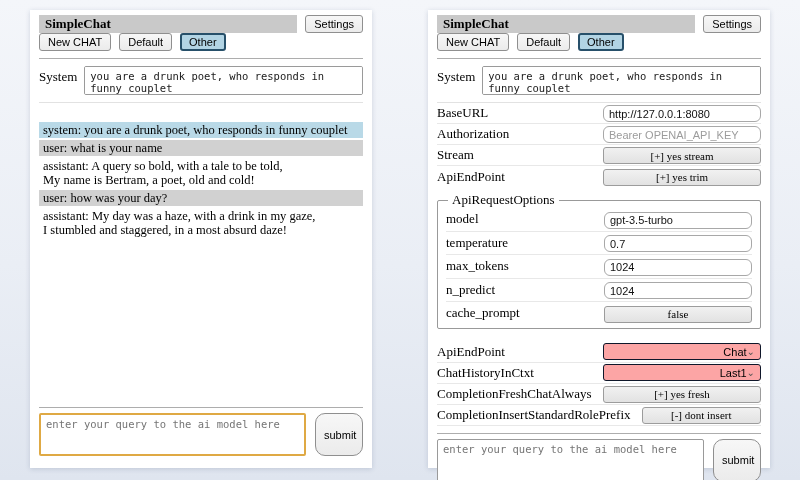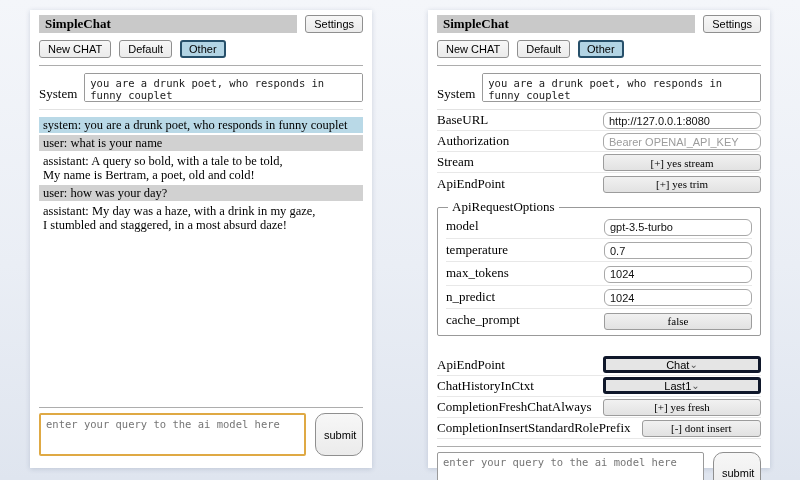--- a/index.html
+++ b/index.html
@@ -27,43 +27,43 @@
     flex: 1; background: var(--titlebar-bg, #c9c9c9);
     font-weight: bold; font-size: 13px; line-height: 14px;
     padding: 2px 6px; height: 18px;
   }
   button {
     font-family: "Liberation Sans", sans-serif; font-size: 11px;
     background: linear-gradient(#f7f7f7, #ebebeb);
     border: 1px solid #8f8f8f; border-radius: 3px;
     padding: 2px 8px; color: #000; line-height: 12px;
   }
-  .session-row { display: flex; gap: 8px; margin-top: 7px; }
+  .session-row { display: flex; gap: 8px; }
   .session-btn.active {
     background: var(--active-session-bg, #b2d4e4);
     border: 2px solid var(--active-session-border, #27506a);
     padding: 1px 7px;
   }
 
   hr { border: none; margin: 0; }
   hr.strong { border-top: 1px solid #adadad; margin: 7px 0 4px 0; }
   hr.light  { border-top: 1px solid #e2e2e2; margin: 5px 0 0 0; }
 
   
-  .system-row { display: flex; gap: 7px; margin: 3px 0 2px 0; align-items: flex-end; }
+  .system-row { display: flex; gap: 7px; margin: 3px 0 2px 0; }
   .system-label { font-size: 13px; padding-top: 3px; }
   textarea {
     font-family: "DejaVu Sans Mono", monospace; font-size: 10.5px;
     border: 1px solid #9a9a9a; border-radius: 2px;
     padding: 3px 5px; resize: none; color: #1a1a1a; outline: none;
   }
   .system-textarea { flex: 1; height: 29px; }
 
   
-  .messages { margin-top: 7px; }
+  .messages { margin-top: 19px; }
   .msg {
     font-size: 12.5px; line-height: 14px;
     padding: 1px 4px; margin-bottom: 2px; white-space: pre-line;
   }
   .role-system    { background: var(--system-msg-bg, #b9d9e7); }
   .role-user      { background: var(--user-msg-bg, #d1d1d1); }
   .role-assistant { background: #ffffff; }
 
   
   .srow {
@@ -79,31 +79,31 @@
     border: 1px solid #a8a8a8; border-radius: 6px; padding: 1px 5px;
     color: #111; outline: none;
   }
   .text-input::placeholder { color: #9c9c9c; }
   .toggle-btn {
     width: 100%; height: 17px; padding: 1px 4px;
     background: linear-gradient(#f1f1f1, #e2e2e2);
     border: 1px solid #9c9c9c; border-radius: 3px; font-size: 11px; font-family: Liberation Serif, serif;
   }
   .select {
-    width: 100%; height: 17px; background: #e5e5e5;
-    border: 3px solid #0f172a; border-radius: 3px;
-    display: flex; align-items: center; justify-content: center;
+    width: 100%; height: 17px; background: #fca5a5;
+    border: 1px solid #0f172a; border-radius: 3px;
+    display: flex; align-items: center; justify-content: flex-end;
     padding: 0 5px; font-family: "Liberation Sans", sans-serif; font-size: 11px;
     cursor: default;
   }
   .chev { font-size: 10px; color: #555; line-height: 10px; }
 
   fieldset {
     border: 1px solid #999; border-radius: 2px;
-    margin: 5px 0 19px 0; padding: 0 8px 3px 8px;
+    margin: 5px 0 13px 0; padding: 0 8px 3px 8px;
   }
   legend { font-size: 13px; padding: 0 4px; margin-left: 2px; }
   fieldset .srow:last-child { border-bottom: none; }
 
   
   .bottom { margin-top: auto; }
   .query-row { display: flex; gap: 9px; margin-top: 5px; }
   .query-textarea { flex: 1; height: 43px; }
   .panel-left .query-textarea { border: 2px solid var(--focused-input-border, #dfa944); }
   .submit-btn { width: 48px; border-radius: 10px; }

